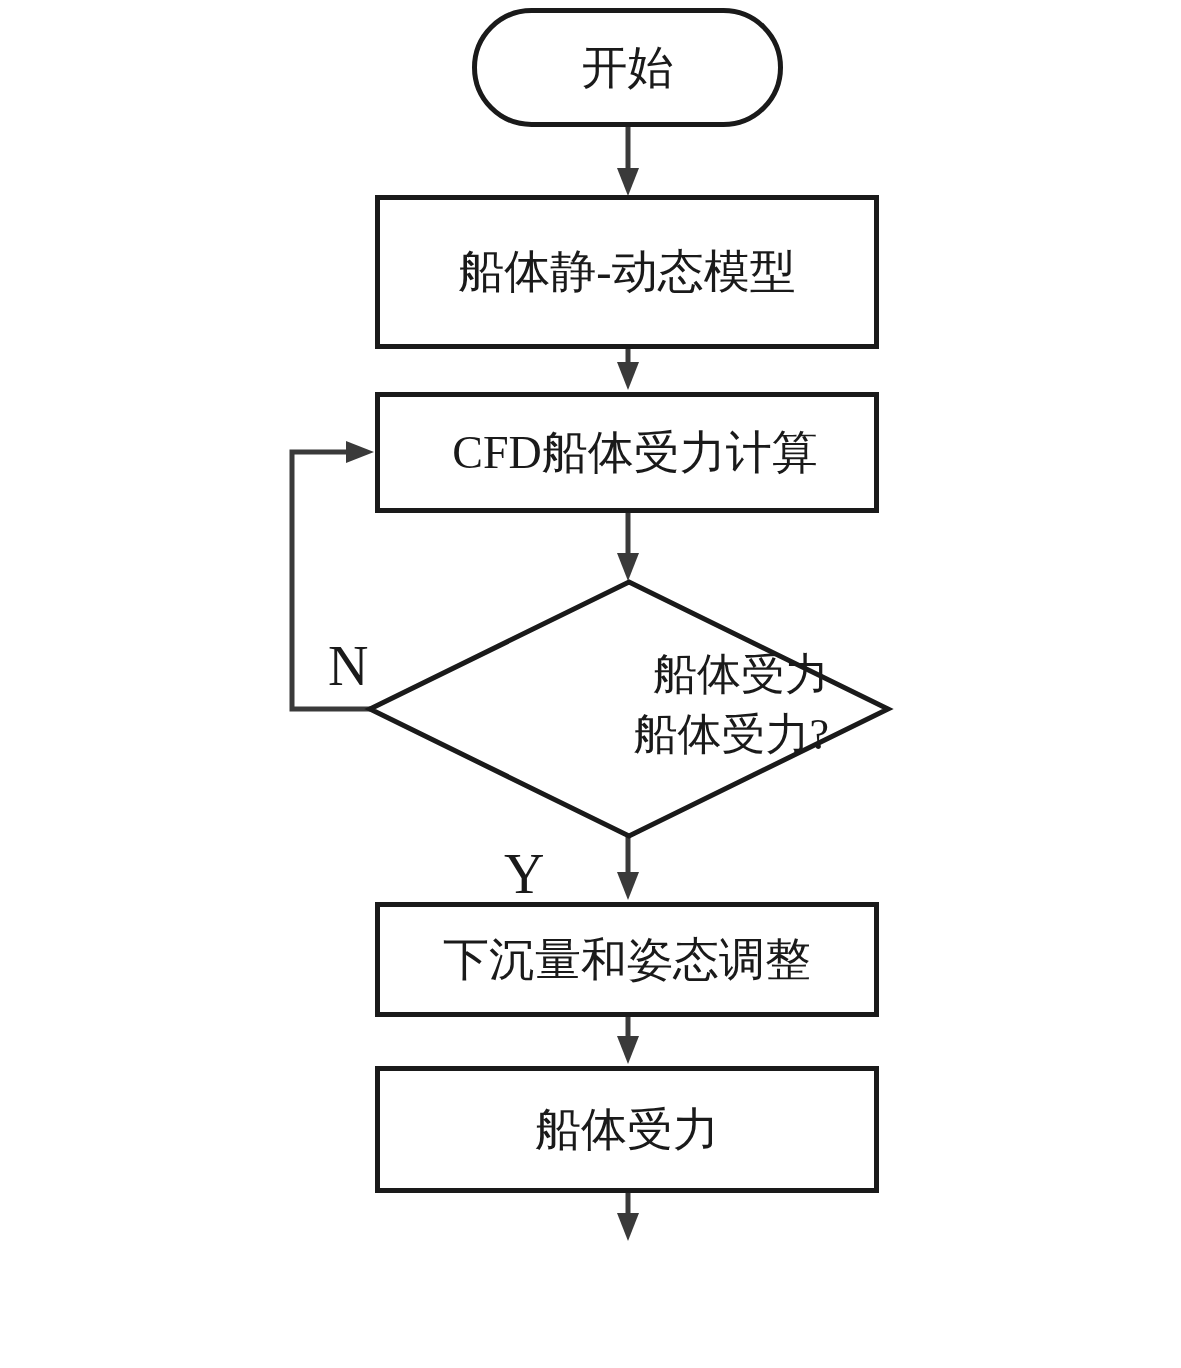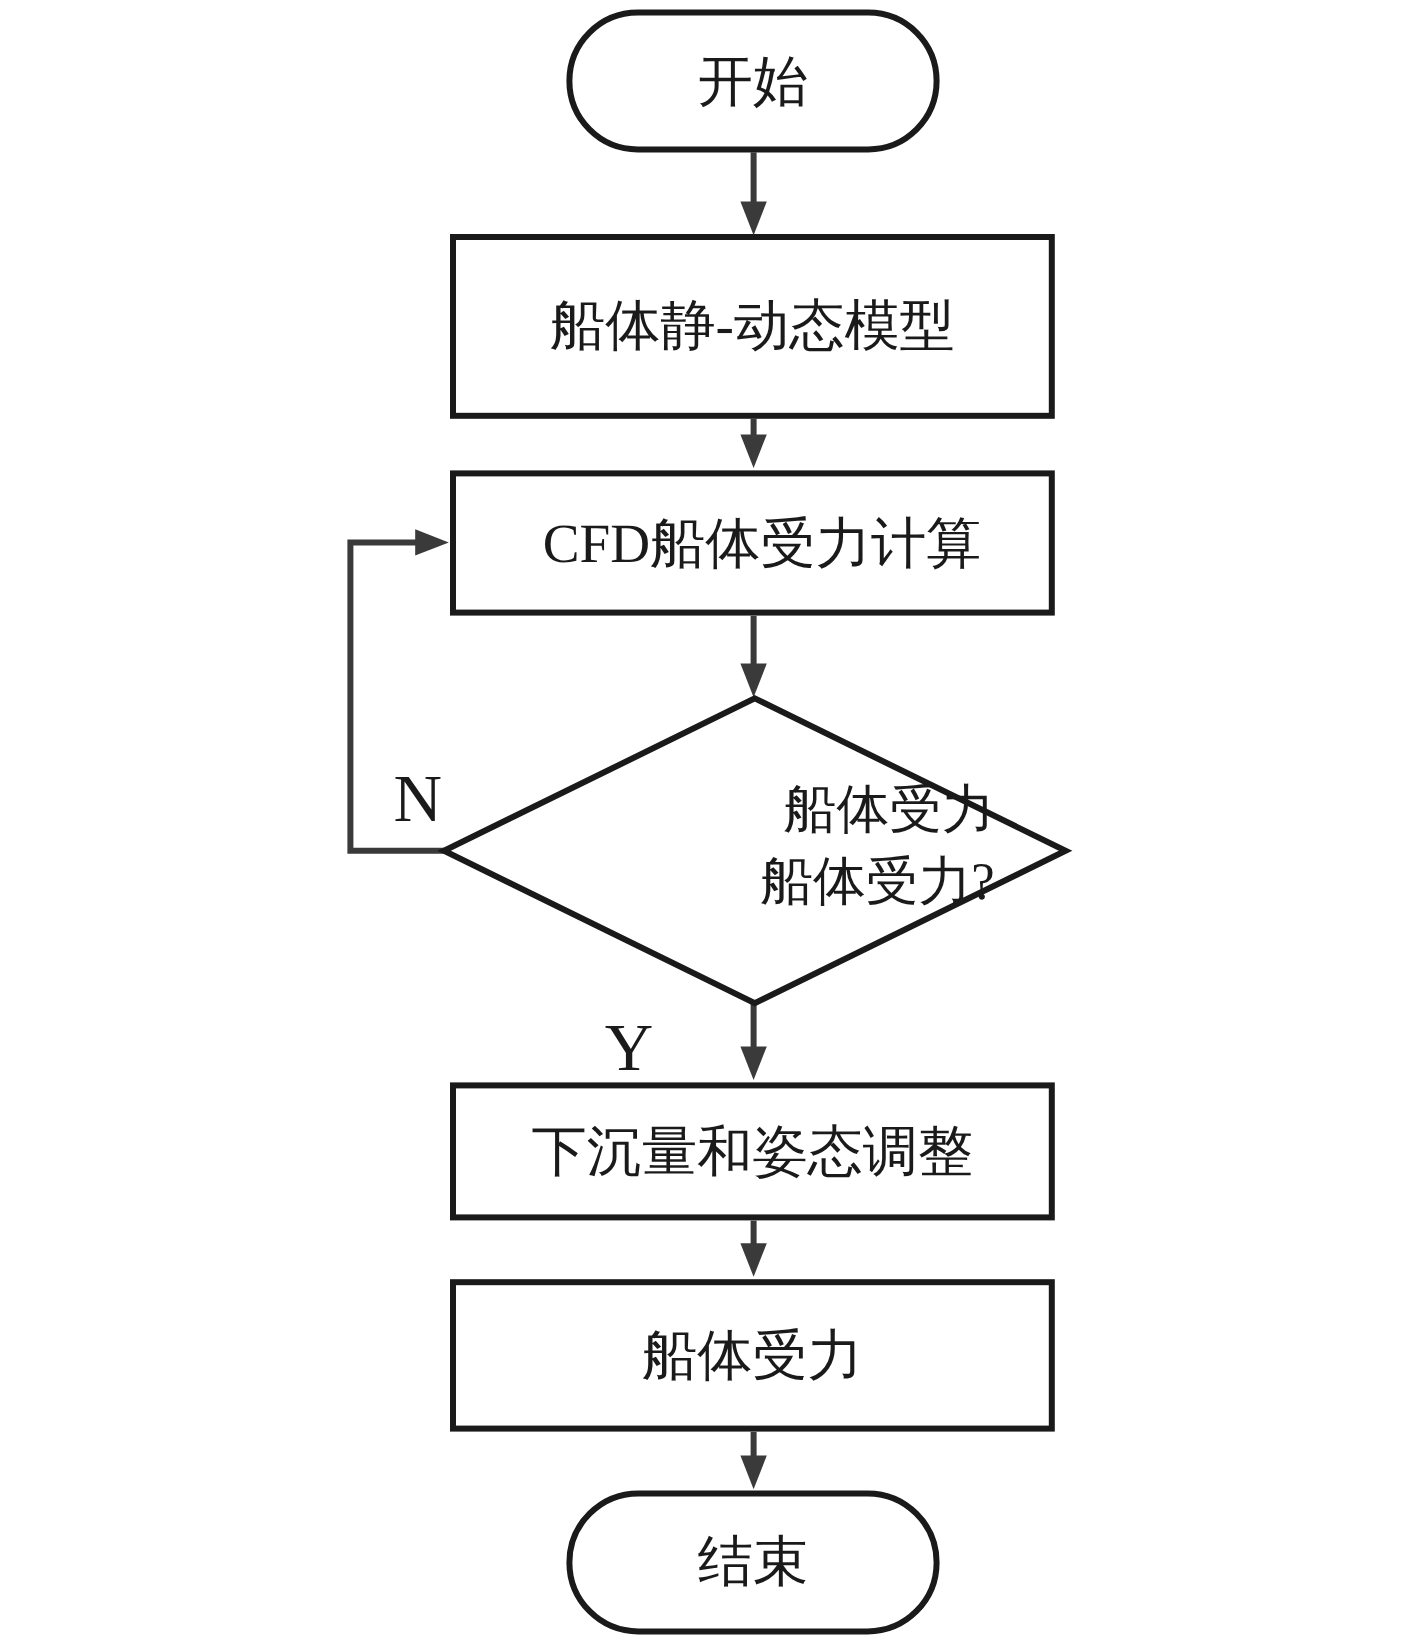--- a/index.html
+++ b/index.html
@@ -131,17 +131,14 @@
   <div class="edge-label label-y">Y</div>
 
   <div class="node node-adjust">
     <span>下沉量和姿态调整</span>
   </div>
 
   <div class="node node-record">
     <span>船体受力</span>
   </div>
 
-  <div class="node terminator node-end">
-    <span>结束</span>
-  </div>
 
 </div>
 
 </body></html>

